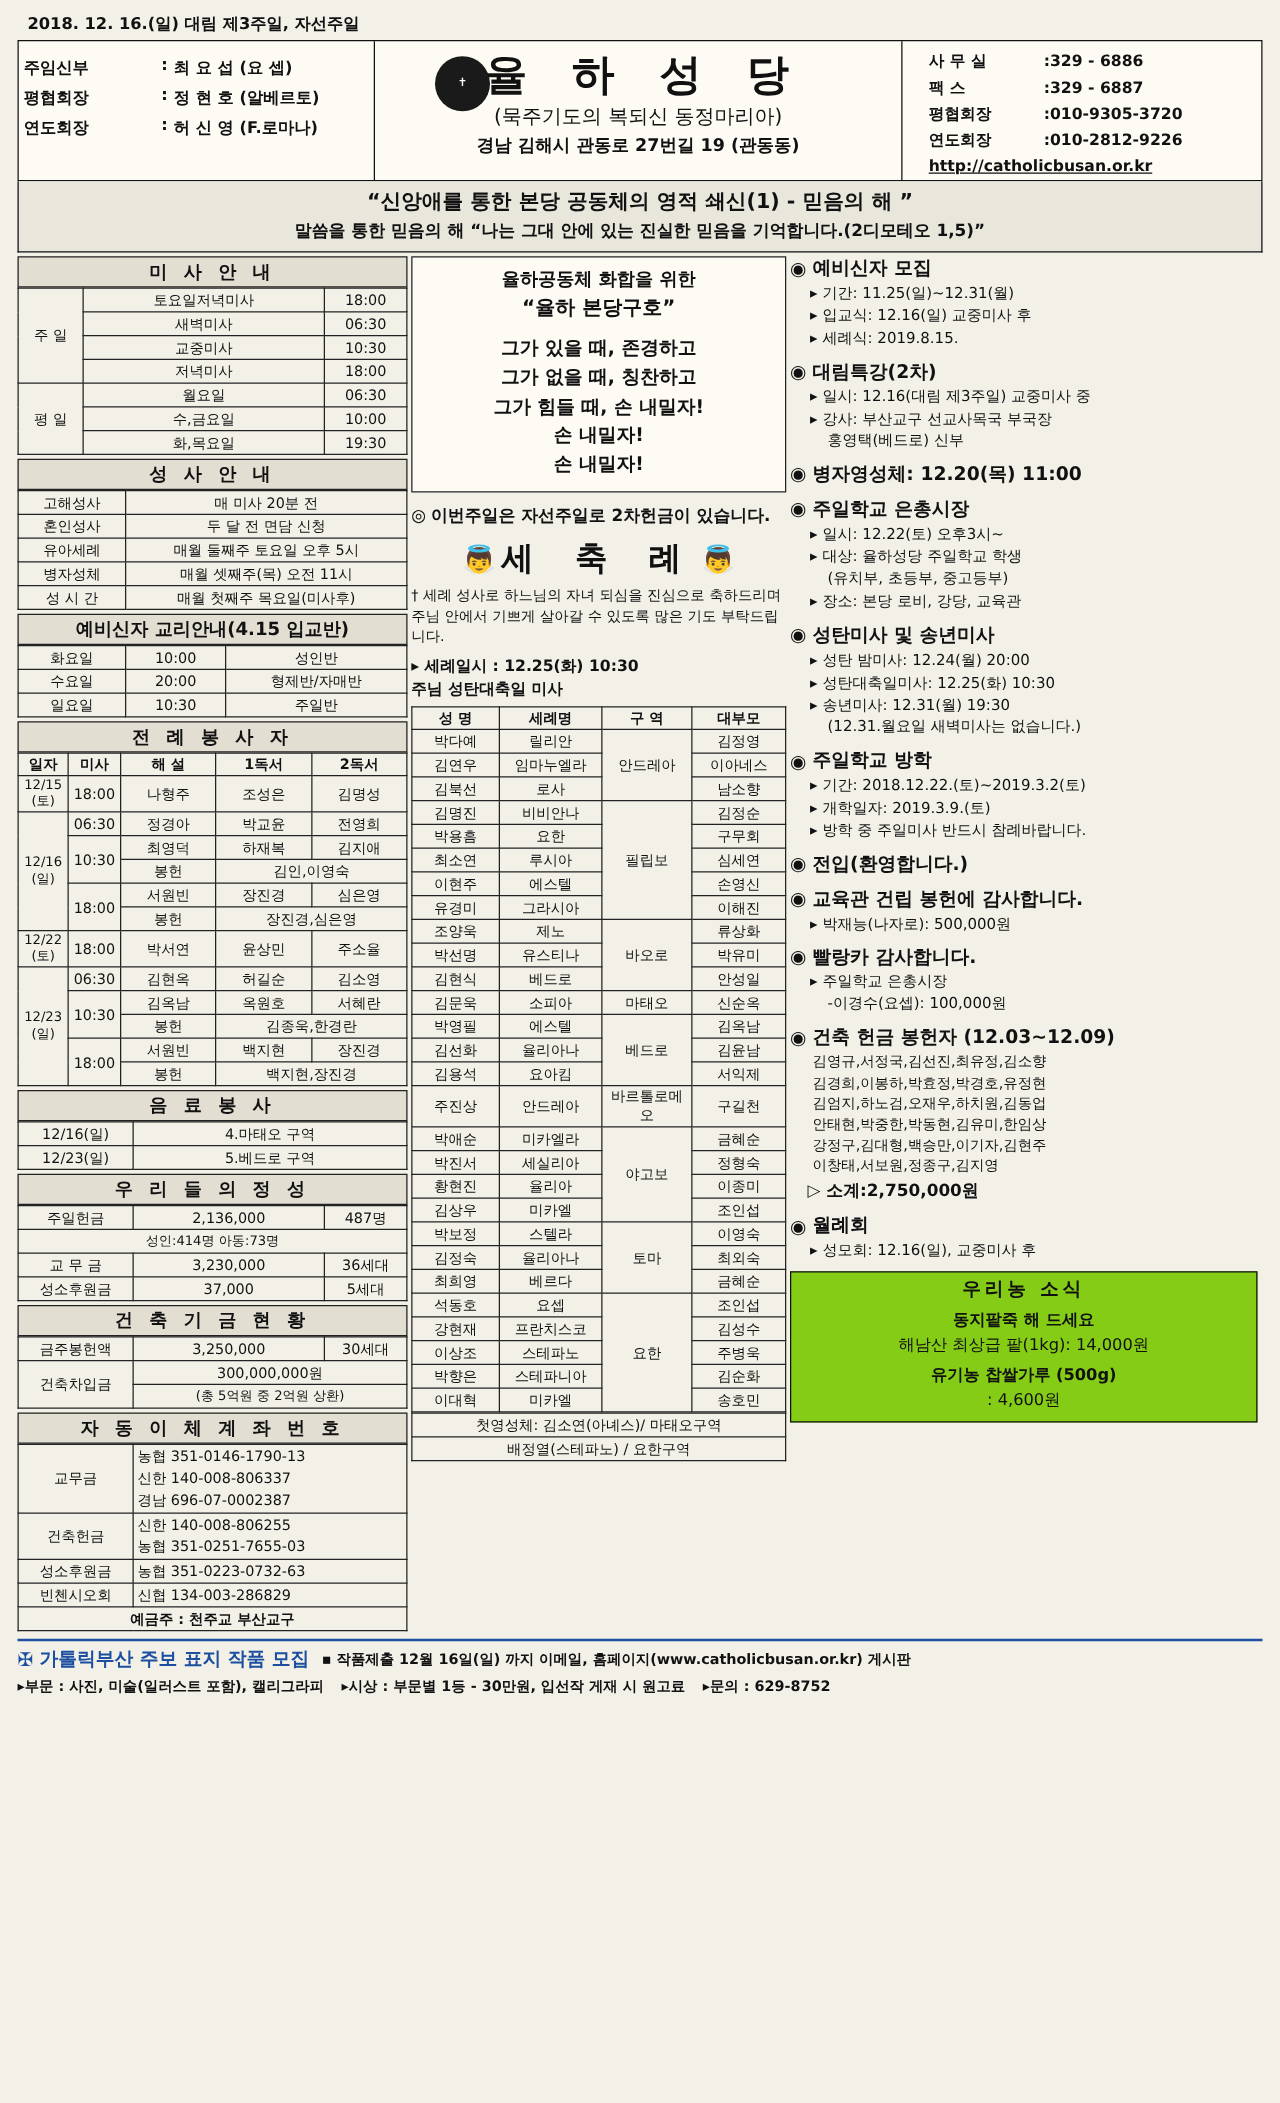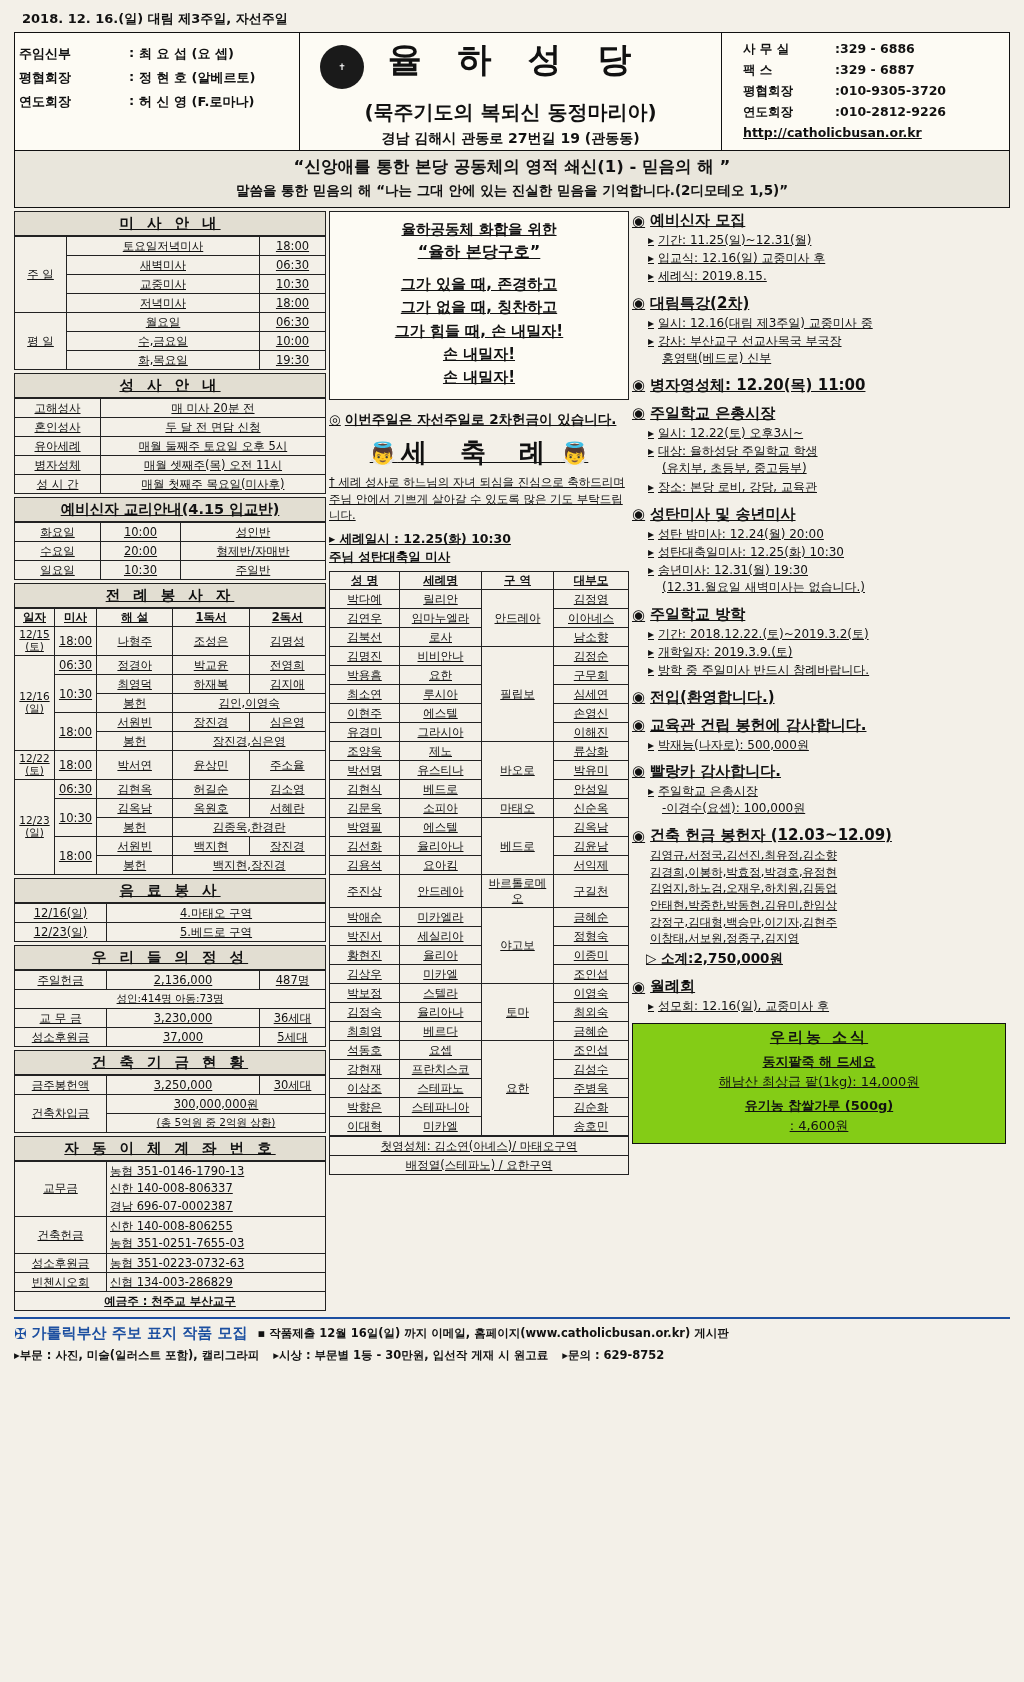--- a/index.html
+++ b/index.html
@@ -12,45 +12,45 @@
     font-size:12px;
     position:relative;
   }
   .page { position:relative; width:1024px; height:1320px; padding:8px 14px; }
   .topdate { font-size:13px; font-weight:bold; padding:2px 8px 4px 8px; }
 
   table { border-collapse:collapse; }
   td, th { border:1px solid #222; padding:1px 3px; font-size:11.5px; text-align:center; vertical-align:middle; }
 
   
-  .header { display:flex; border:1.5px solid #111; background:#fdfbf4; }
+  .header { display:flex; border:1.5px solid #111; background:#fdfbf4;gap:28px; }
   .hdr-left { width:285px; border-right:1.5px solid #111; padding:6px 4px; }
   .hdr-left .row { display:flex; font-size:13px; font-weight:bold; margin:6px 0; }
   .hdr-left .lbl { width:110px; }
   .hdr-left .colon { width:10px; }
   .hdr-mid { flex:1; text-align:center; padding:4px 0 2px 0; position:relative; }
   .logo-circle {
     position:absolute; left:20px; top:12px; width:44px; height:44px; border-radius:50%;
     background:#1a1a1a; color:#fff; font-size:9px; line-height:44px;
   }
   .church-name { font-size:34px; font-weight:bold; letter-spacing:12px; padding-left:10px; }
-  .church-sub { font-size:20px; font-weight:bold; margin-top:16px; }
+  .church-sub { font-size:16px; font-weight:normal; margin-top:0px; }
   .church-addr { font-size:14px; font-weight:bold; margin-top:4px; }
   .hdr-right { width:288px; border-left:1.5px solid #111; padding:4px 21px; }
   .hdr-right .row { display:flex; font-size:12.5px; font-weight:bold; margin:4px 0; }
   .hdr-right .lbl { width:92px; }
   .hdr-right .url { font-size:12.5px; font-weight:bold; text-decoration:underline; margin-top:3px; }
 
   
   .banner { border:1.5px solid #111; border-top:none; background:#e9e6dc; text-align:center; padding:5px 0 7px 0; }
   .banner .l1 { font-size:16.5px; font-weight:bold; }
   .banner .l2 { font-size:13.5px; font-weight:bold; margin-top:4px; }
 
   
-  .cols { display:flex; margin-top:3px; gap:3px;text-decoration:underline; }
+  .cols { display:flex; margin-top:3px; gap:3px; }
   .col1 { width:312px; }
   .col2 { width:300px; }
   .col3 { width:374px; }
 
   .sec-title {
     border:1px solid #222; background:#e2ded2; text-align:center;
     font-weight:bold; font-size:14.5px; padding:2px 0; letter-spacing:4px;
   }
   .tbl { width:100%; }
   .tbl td { height:19px; }

